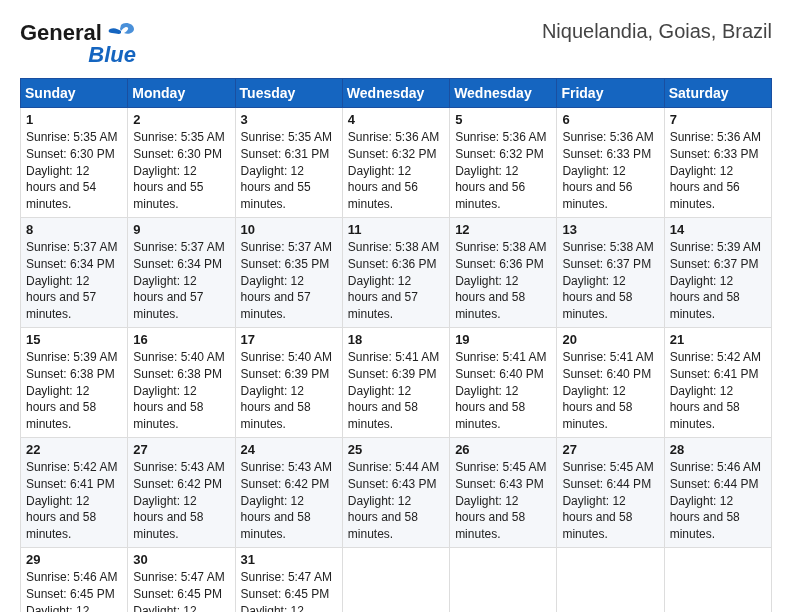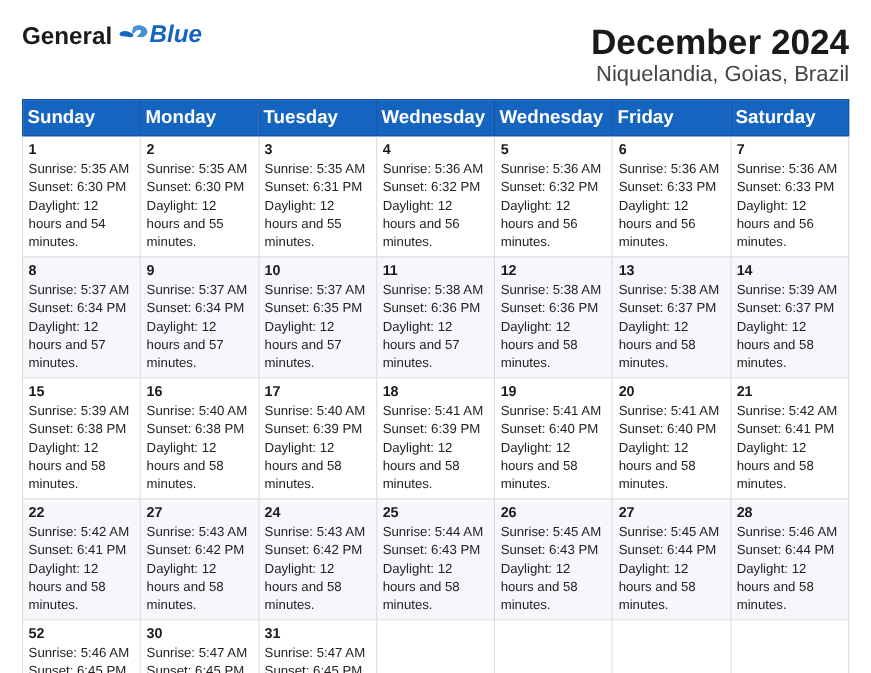--- a/index.html
+++ b/index.html
@@ -11,22 +11,22 @@
       padding: 20px;
     }
     .header {
       display: flex;
       justify-content: space-between;
       align-items: flex-start;
       margin-bottom: 10px;
     }
     .logo {
       display: flex;
-      flex-direction: row;
-      align-items: center;
+      flex-direction: column;
+      align-items: flex-end;
     }
     .logo-row {
       display: flex;
       align-items: center;
       gap: 4px;
     }
     .title-block {
       text-align: right;
     }
     .title-block h1 {
@@ -40,21 +40,21 @@
       color: #444;
     }
     .calendar {
       width: 100%;
       border-collapse: collapse;
       border: 1px solid #ccc;
     }
     .calendar th {
       background: #1565c0;
       color: #fff;
-      font-size: 17px;
+      font-size: 14px;
       font-weight: bold;
       padding: 6px 4px;
       text-align: left;
       border: 1px solid #1a4fa0;
     }
     .calendar td {
       vertical-align: top;
       border: 1px solid #ddd;
       padding: 4px 5px;
       width: 14.28%;
@@ -88,21 +88,20 @@
     <div class="logo-row">
       <span style="font-size:22px;font-weight:bold;color:#1a1a1a;">General</span>
       <svg width="30" height="24" viewBox="0 0 30 24">
         <path d="M15 4 C18 0, 28 2, 28 8 C28 12, 22 14, 18 12 C22 10, 24 6, 20 6 C18 6, 15 10, 15 10 L14 8 Z" fill="#4a90d9"></path>
         <path d="M15 10 C12 8, 8 6, 4 8 C2 9, 2 12, 6 12 C10 12, 13 14, 15 12 Z" fill="#1565c0"></path>
       </svg>
     </div>
     <span style="font-size:22px;font-weight:bold;color:#1565c0;margin-top:-4px;font-style:italic;">Blue</span>
   </div>
   <div class="title-block">
-    <h1>December 2024</h1>
     <h2>Niquelandia, Goias, Brazil</h2>
   </div>
 </div>
 
 <table class="calendar">
   <thead>
     <tr>
     <th>Sunday</th>
         <th>Monday</th>
         <th>Tuesday</th>
@@ -228,21 +227,21 @@
           <span class="day-number">27</span>
           <div class="day-info">Sunrise: 5:45 AM<br>Sunset: 6:44 PM<br>Daylight: 12 hours and 58 minutes.</div>
         </td>
         <td>
           <span class="day-number">28</span>
           <div class="day-info">Sunrise: 5:46 AM<br>Sunset: 6:44 PM<br>Daylight: 12 hours and 58 minutes.</div>
         </td>
       </tr>
       <tr>
         <td>
-          <span class="day-number">52</span>
+          <span class="day-number">29</span>
           <div class="day-info">Sunrise: 5:46 AM<br>Sunset: 6:45 PM<br>Daylight: 12 hours and 58 minutes.</div>
         </td>
         <td>
           <span class="day-number">30</span>
           <div class="day-info">Sunrise: 5:47 AM<br>Sunset: 6:45 PM<br>Daylight: 12 hours and 58 minutes.</div>
         </td>
         <td>
           <span class="day-number">31</span>
           <div class="day-info">Sunrise: 5:47 AM<br>Sunset: 6:45 PM<br>Daylight: 12 hours and 58 minutes.</div>
         </td>

